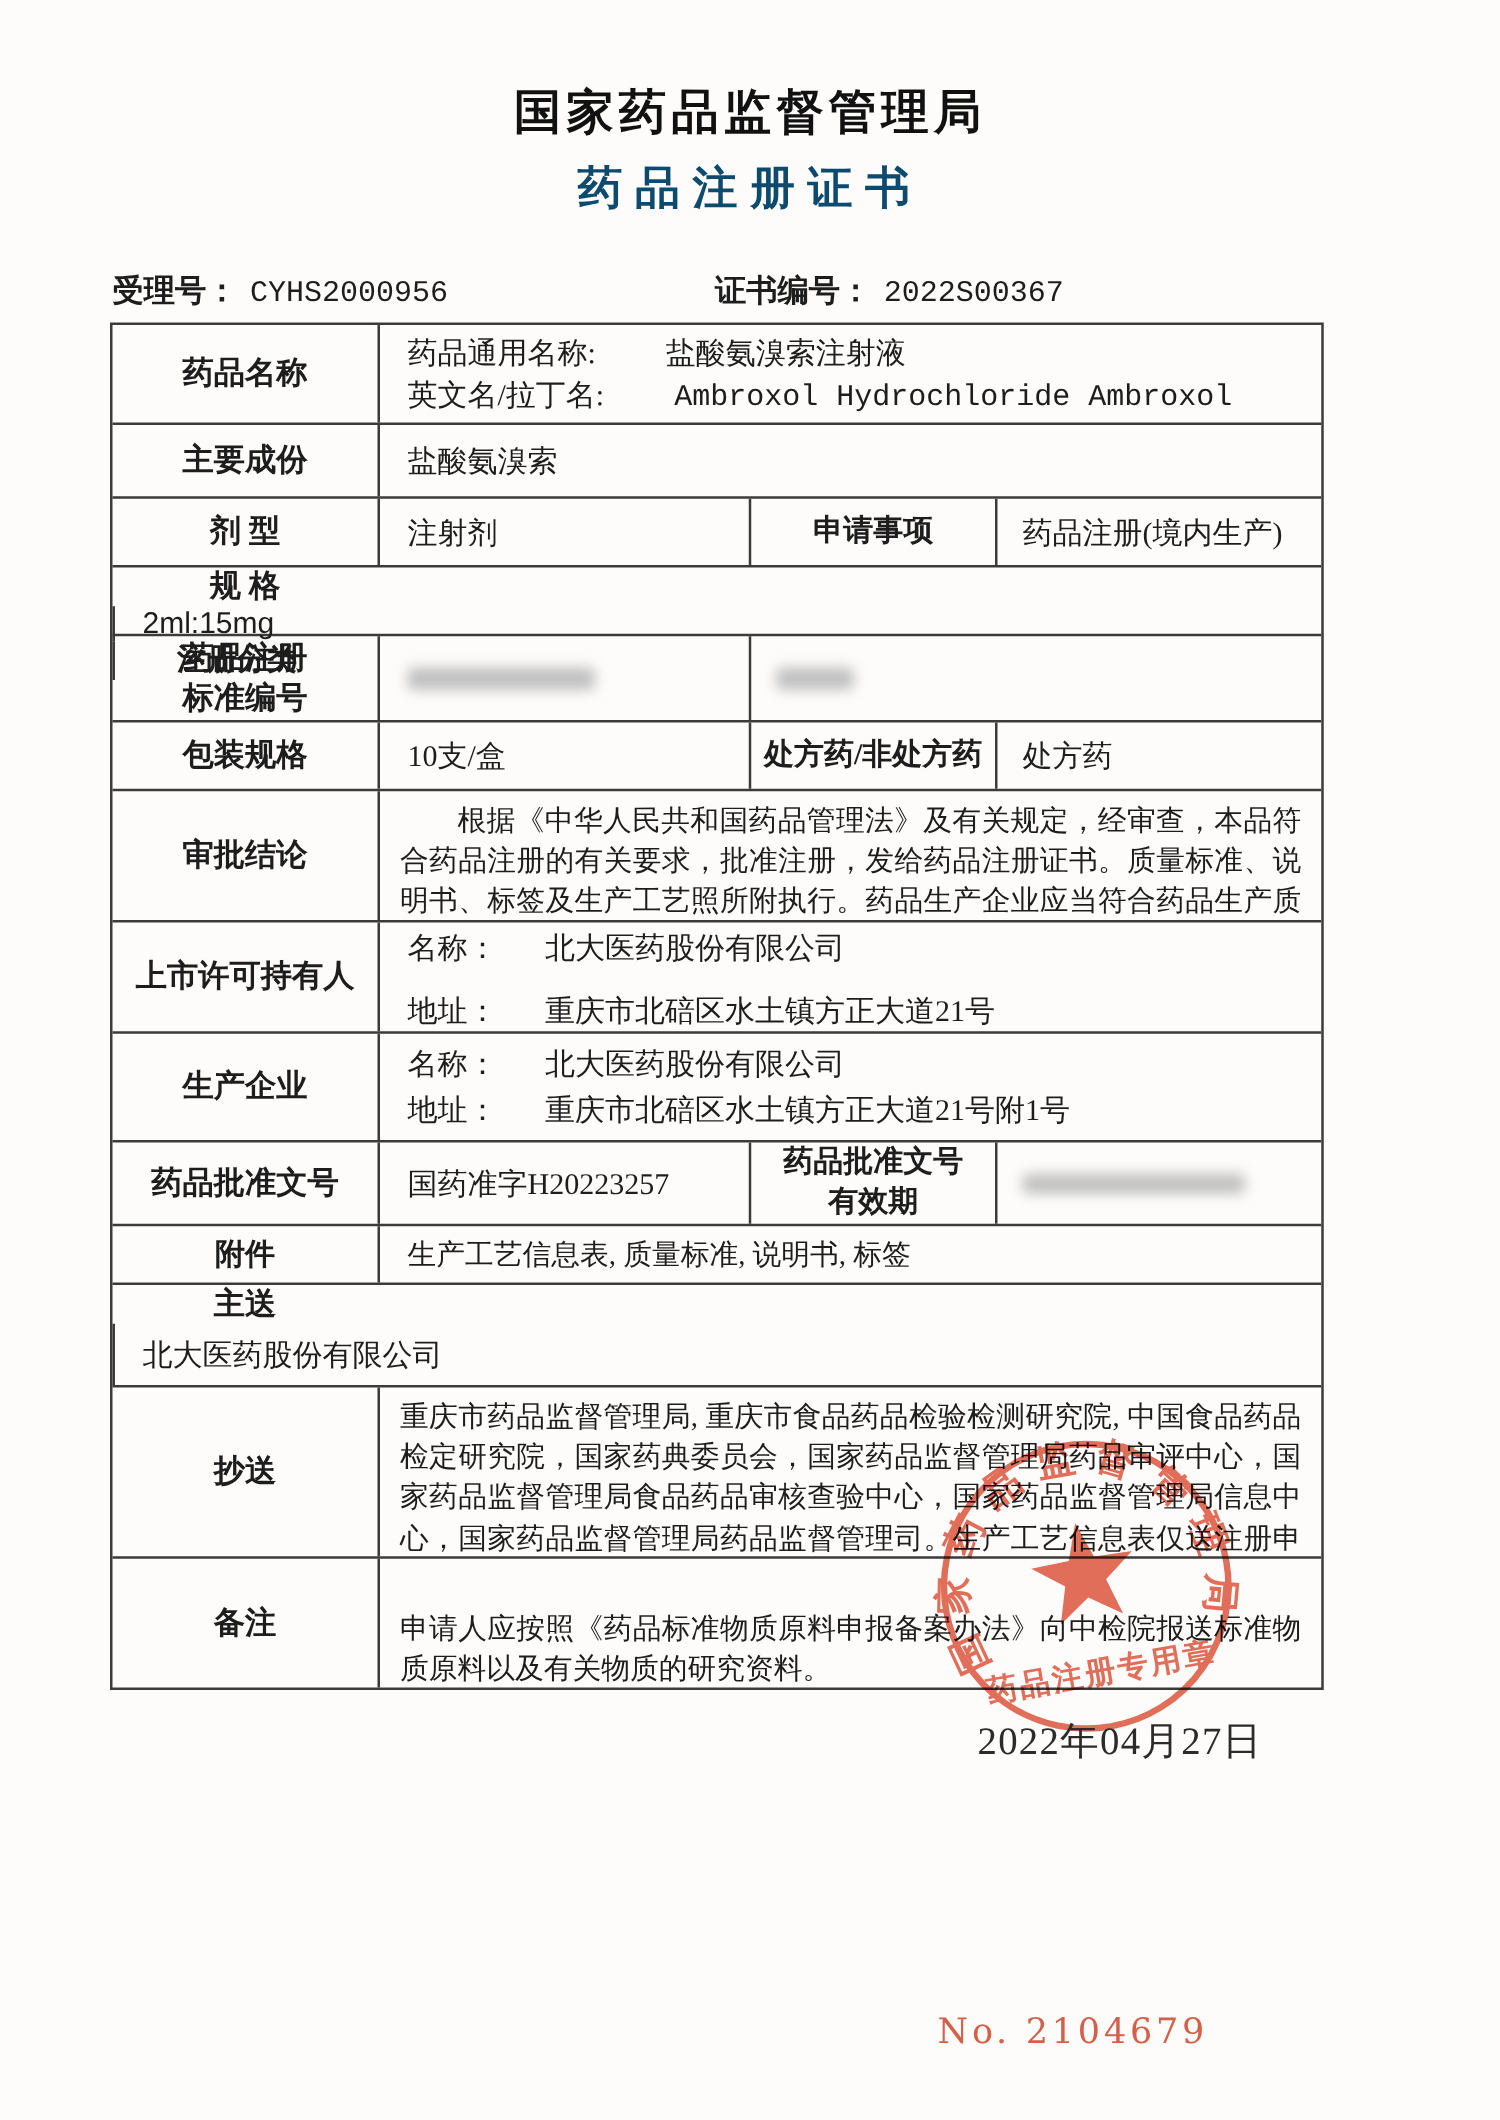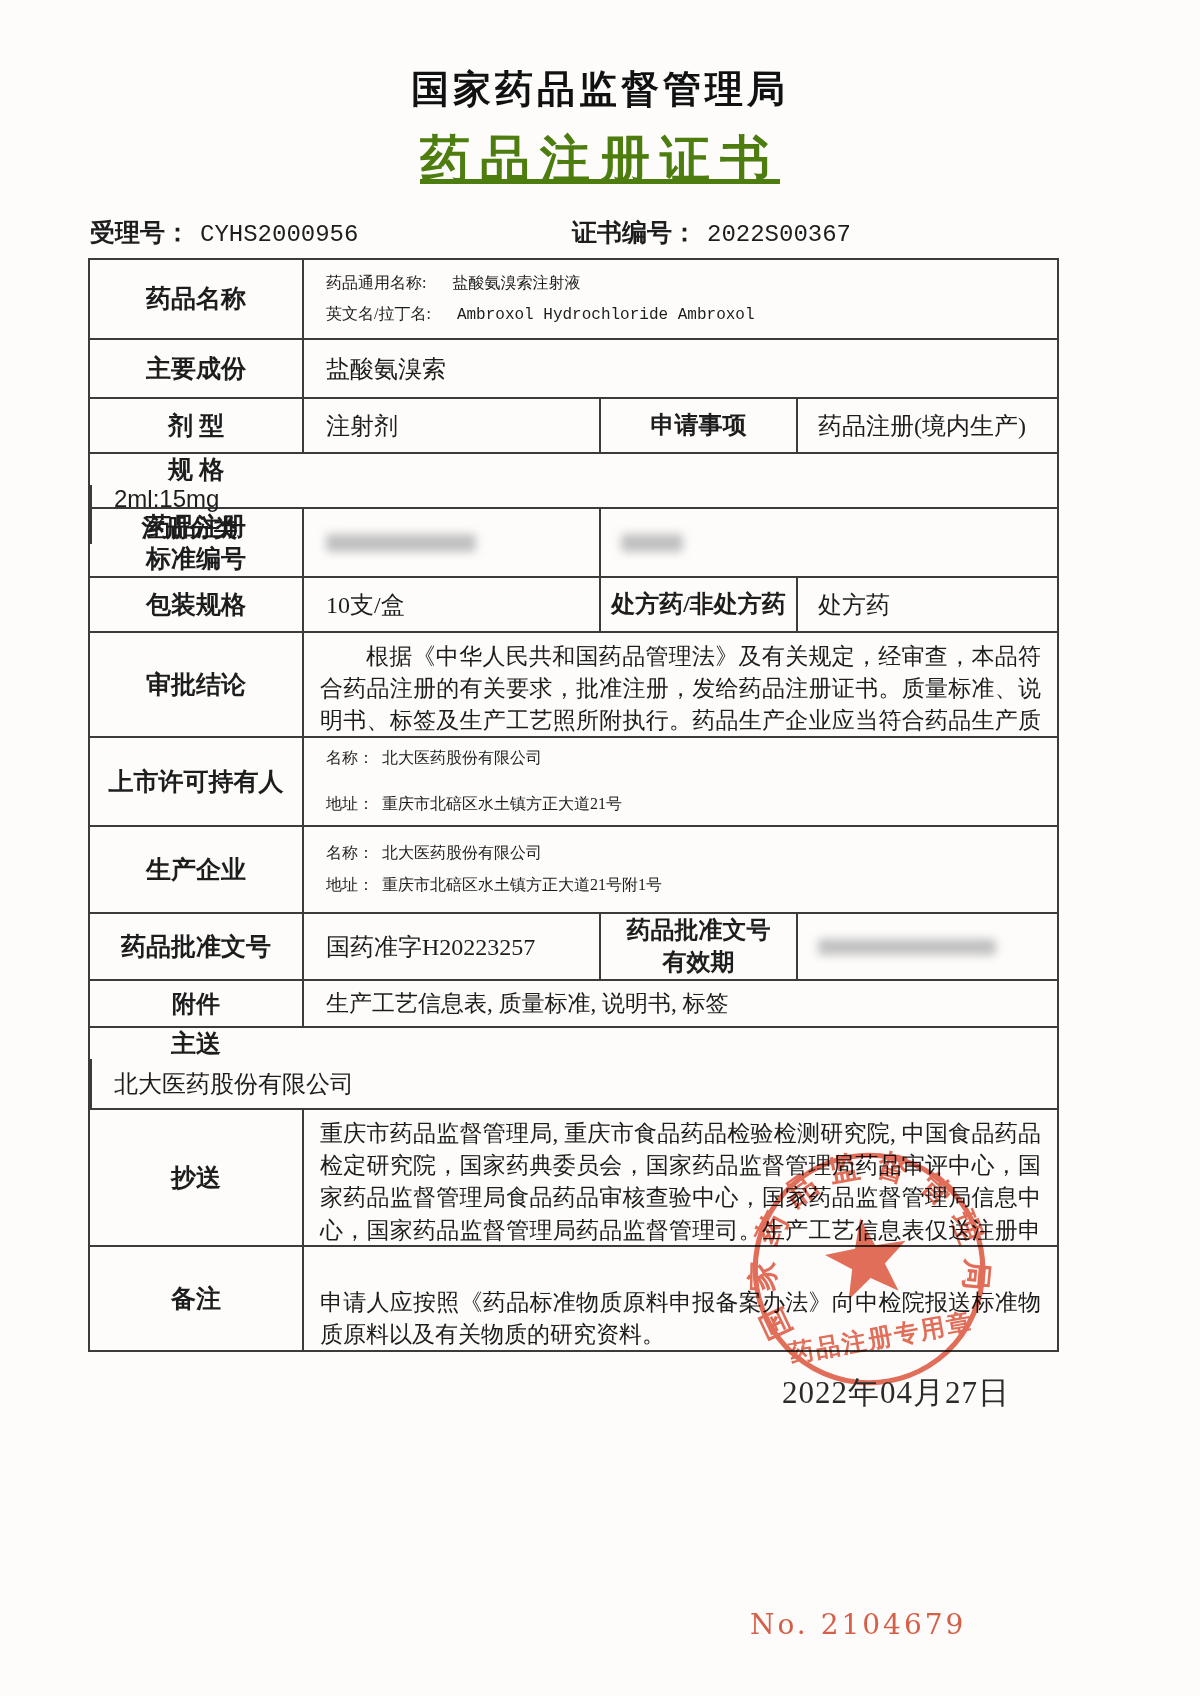--- a/index.html
+++ b/index.html
@@ -11,21 +11,21 @@
     color:#1d1d1d;
     overflow:hidden;
   }
   
   .agency{
     position:absolute;top:64px;left:0;width:100%;
     text-align:center;font-size:38px;font-weight:bold;letter-spacing:4px;color:#111;
   }
   .doc-title{
     position:absolute;top:126px;left:0;width:100%;
-    text-align:center;font-size:50px;font-weight:bold;letter-spacing:10px;color:#4d7c0f;text-decoration:underline;
+    text-align:center;font-size:36px;font-weight:bold;letter-spacing:10px;color:#0c4a6e;
   }
   .meta-row{position:absolute;top:216px;left:0;width:100%;height:34px;font-size:25px;}
   .meta-left{position:absolute;left:90px;top:0;}
   .meta-right{position:absolute;left:572px;top:0;}
   .meta-label{font-weight:bold;}
   .mono{font-family:"Liberation Mono","DejaVu Sans Mono",monospace;}
   .meta-value{margin-left:10px;font-size:24px;}
   
   .cert-table{
     position:absolute;left:88px;top:258px;width:971px;
@@ -40,21 +40,21 @@
   }
   .c-rest{flex:1;border-left:2px solid #3b3b3b;display:flex;align-items:center;padding-left:22px;font-size:24px;}
   .c-stack{flex-direction:column;align-items:stretch;justify-content:space-evenly;padding-top:4px;padding-bottom:4px;}
   .c-v1{width:297px;flex:none;border-left:2px solid #3b3b3b;display:flex;align-items:center;padding-left:22px;font-size:24px;}
   .c-l2{
     width:197px;flex:none;border-left:2px solid #3b3b3b;
     display:flex;align-items:center;justify-content:center;
     font-weight:bold;font-size:24px;text-align:center;line-height:1.3;
   }
   .c-v2{flex:1;border-left:2px solid #3b3b3b;display:flex;align-items:center;padding-left:20px;font-size:24px;}
-  .kv{display:flex;align-items:baseline;font-size:16px;}
+  .kv{display:flex;align-items:baseline;font-size:24px;gap:30px;}
   .kv .k{flex:none;}
   .kv .v{margin-left:26px;}
   .wrap-narrow{max-width:118px;}
   .wrap-mid{max-width:162px;}
   .para{
     display:block;padding:8px 16px 6px 16px;font-size:23px;line-height:1.4;
     text-align:justify;align-items:flex-start;
   }
   .para .indent{text-indent:2em;display:block;}
   .sans{font-family:"Liberation Sans","DejaVu Sans",sans-serif;}

